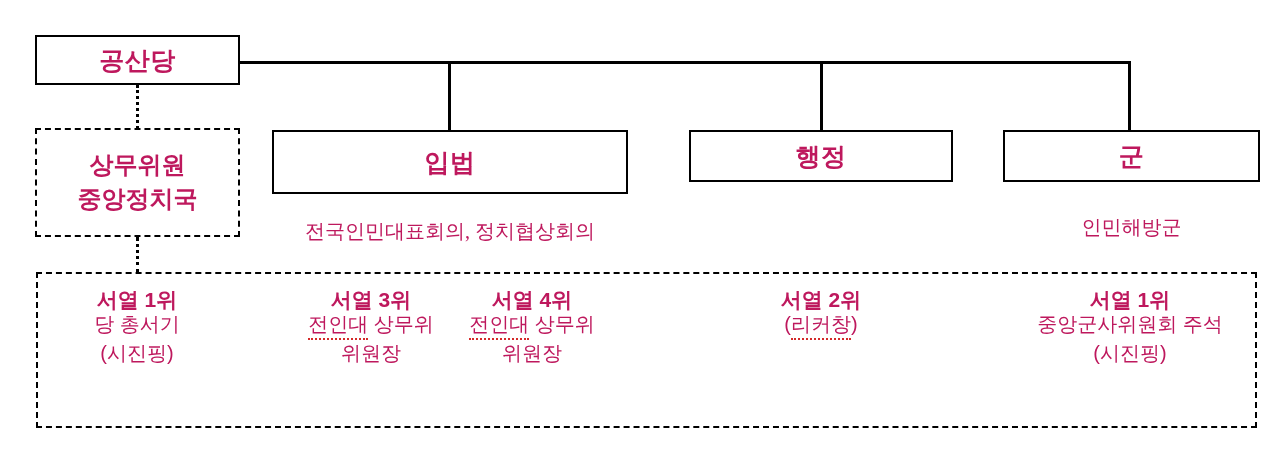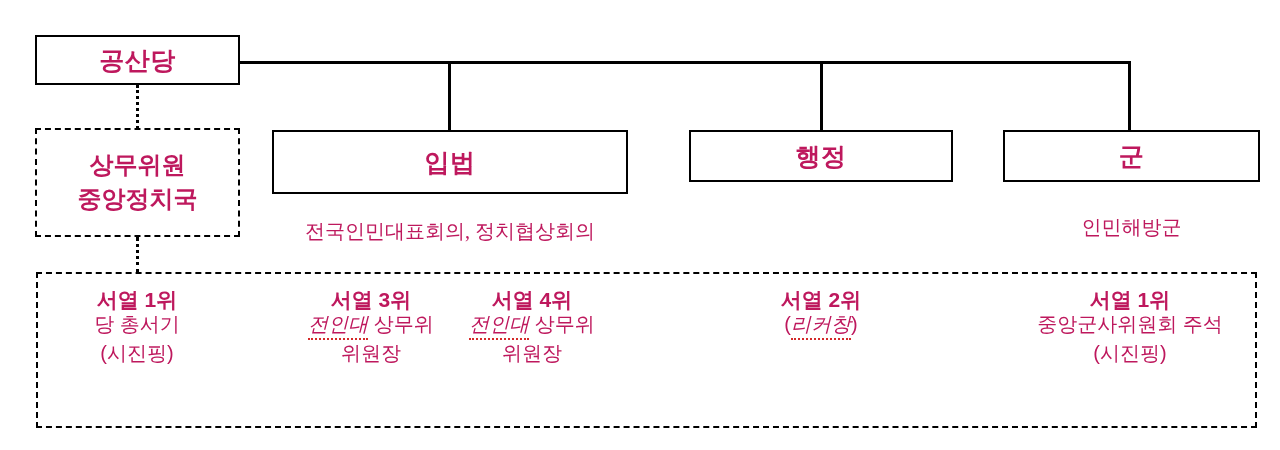--- a/index.html
+++ b/index.html
@@ -96,21 +96,20 @@
   }
   .rank-line {
     font-size: 20px;
     line-height: 1.45;
     white-space: nowrap;
   }
   
   .sp {
     position: relative;
     display: inline-block;
-    font-style: italic;
   }
   .sp::after {
     content: "";
     position: absolute;
     left: 0;
     right: 0;
     bottom: -1px;
     height: 0;
     border-bottom: 2px dotted #d42a2a;
   }

